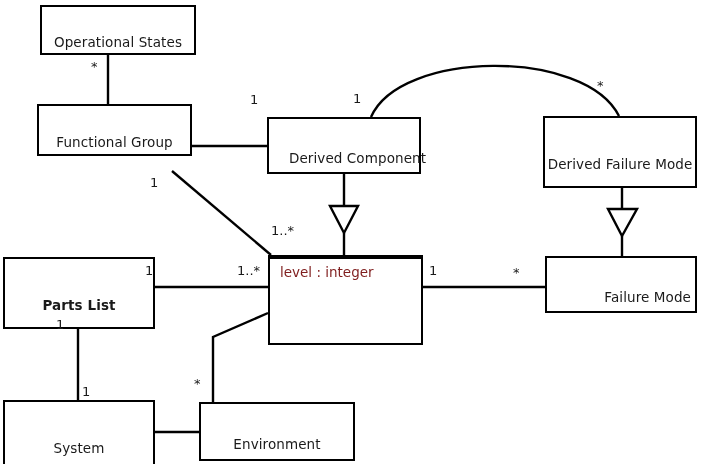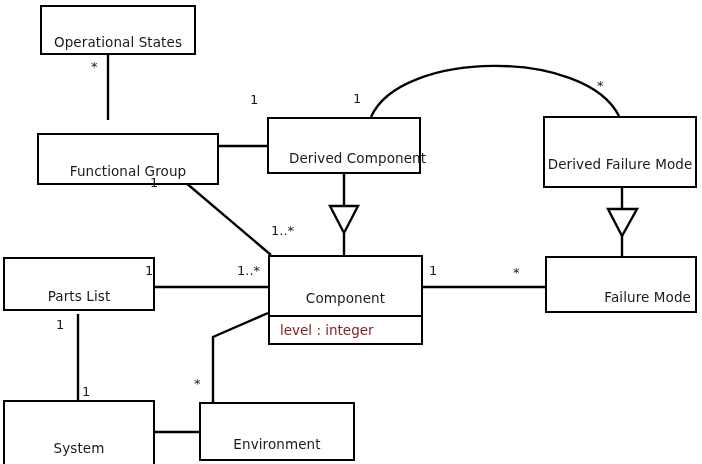--- a/index.html
+++ b/index.html
@@ -98,38 +98,37 @@
     <line x1="155" y1="432" x2="199" y2="432" stroke="#000000" stroke-width="2.4"></line>
 
     <polyline points="213,402 213,337 268,313" fill="none" stroke="#000000" stroke-width="2.4"></polyline>
 
   </svg>
 
   <div class="uml-class" style="left:40px; top:5px; width:156px; height:50px;">
     <div class="uml-name-compartment">Operational States</div>
   </div>
 
-  <div class="uml-class" style="left:37px; top:133px; width:182px; height:52px;">
+  <div class="uml-class" style="left:37px; top:104px; width:155px; height:52px;">
     <div class="uml-name-compartment">Functional Group</div>
   </div>
 
   <div class="uml-class" style="left:267px; top:117px; width:154px; height:57px;padding-left:27px;">
     <div class="uml-name-compartment">Derived Component</div>
   </div>
 
   <div class="uml-class" style="left:543px; top:116px; width:154px; height:72px;">
     <div class="uml-name-compartment">Derived Failure Mode</div>
   </div>
 
-  <div class="uml-class" style="left:3px; top:257px; width:152px; height:54px;">
+  <div class="uml-class" style="left:3px; top:257px; width:152px; height:72px;font-weight:bold;">
     <div class="uml-name-compartment">Parts List</div>
   </div>
 
   <div class="uml-class" style="left:268px; top:255px; width:155px; height:90px;">
-    <div class="uml-name-compartment">Component</div>
     <div class="uml-attr-compartment">level : integer</div>
   </div>
 
   <div class="uml-class" style="left:545px; top:256px; width:152px; height:57px;align-items:flex-end;">
     <div class="uml-name-compartment">Failure Mode</div>
   </div>
 
   <div class="uml-class" style="left:3px; top:400px; width:152px; height:71px;">
     <div class="uml-name-compartment">System</div>
   </div>

